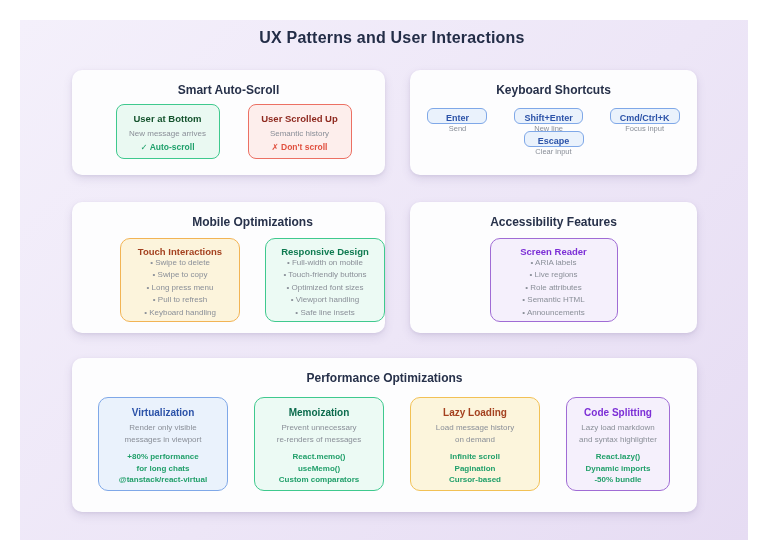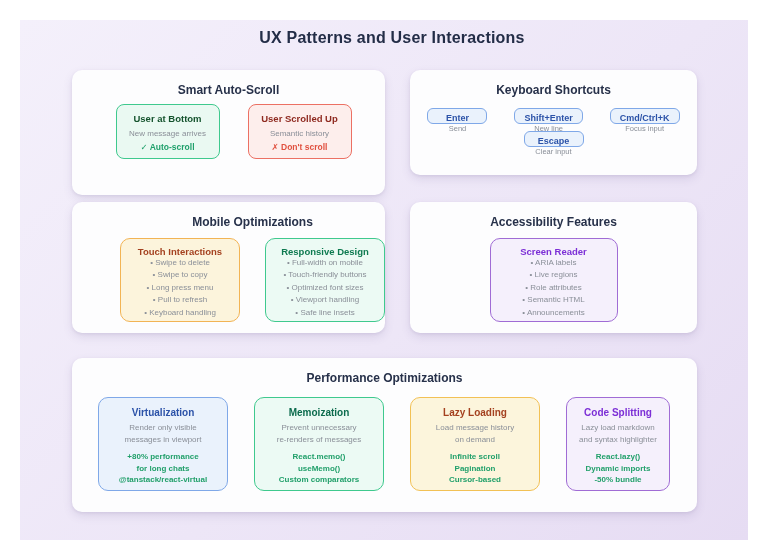--- a/index.html
+++ b/index.html
@@ -5,21 +5,21 @@
   * { margin:0; padding:0; box-sizing:border-box; }
   html,body { width:768px; height:560px; background:#ffffff; overflow:hidden;
               font-family:"Liberation Sans","DejaVu Sans",sans-serif; }
   .canvas { position:absolute; left:20px; top:20px; width:728px; height:520px;
             background:linear-gradient(135deg,#F4F0FB 0%, #EDE6F7 55%, #E6DCF3 100%); }
   .main-title { position:absolute; top:9px; left:0; width:100%; text-align:center;
                 font-size:16px; font-weight:bold; color:#232D47; letter-spacing:.2px;padding-left:16px; }
 
   .panel { position:absolute; background:#FDFDFE; border-radius:10px;
            box-shadow:0 4px 10px rgba(88,68,130,.13), 0 1px 3px rgba(88,68,130,.10); }
-  .p1 { left:52px;  top:50px;  width:313px; height:125px; }
+  .p1 { left:52px;  top:50px;  width:313px; height:105px; }
   .p2 { left:390px; top:50px;  width:287px; height:105px; }
   .p3 { left:52px;  top:182px; width:313px; height:131px;padding-left:48px; }
   .p4 { left:390px; top:182px; width:287px; height:131px; }
   .p5 { left:52px;  top:338px; width:625px; height:154px; }
   .panel-title { margin-top:13px; text-align:center; font-size:12px; font-weight:bold; color:#27314A; }
 
   .hrow { display:flex; justify-content:center; }
 
   
   .p1 .hrow { margin-top:7px; gap:28px;margin-left:10px; }

